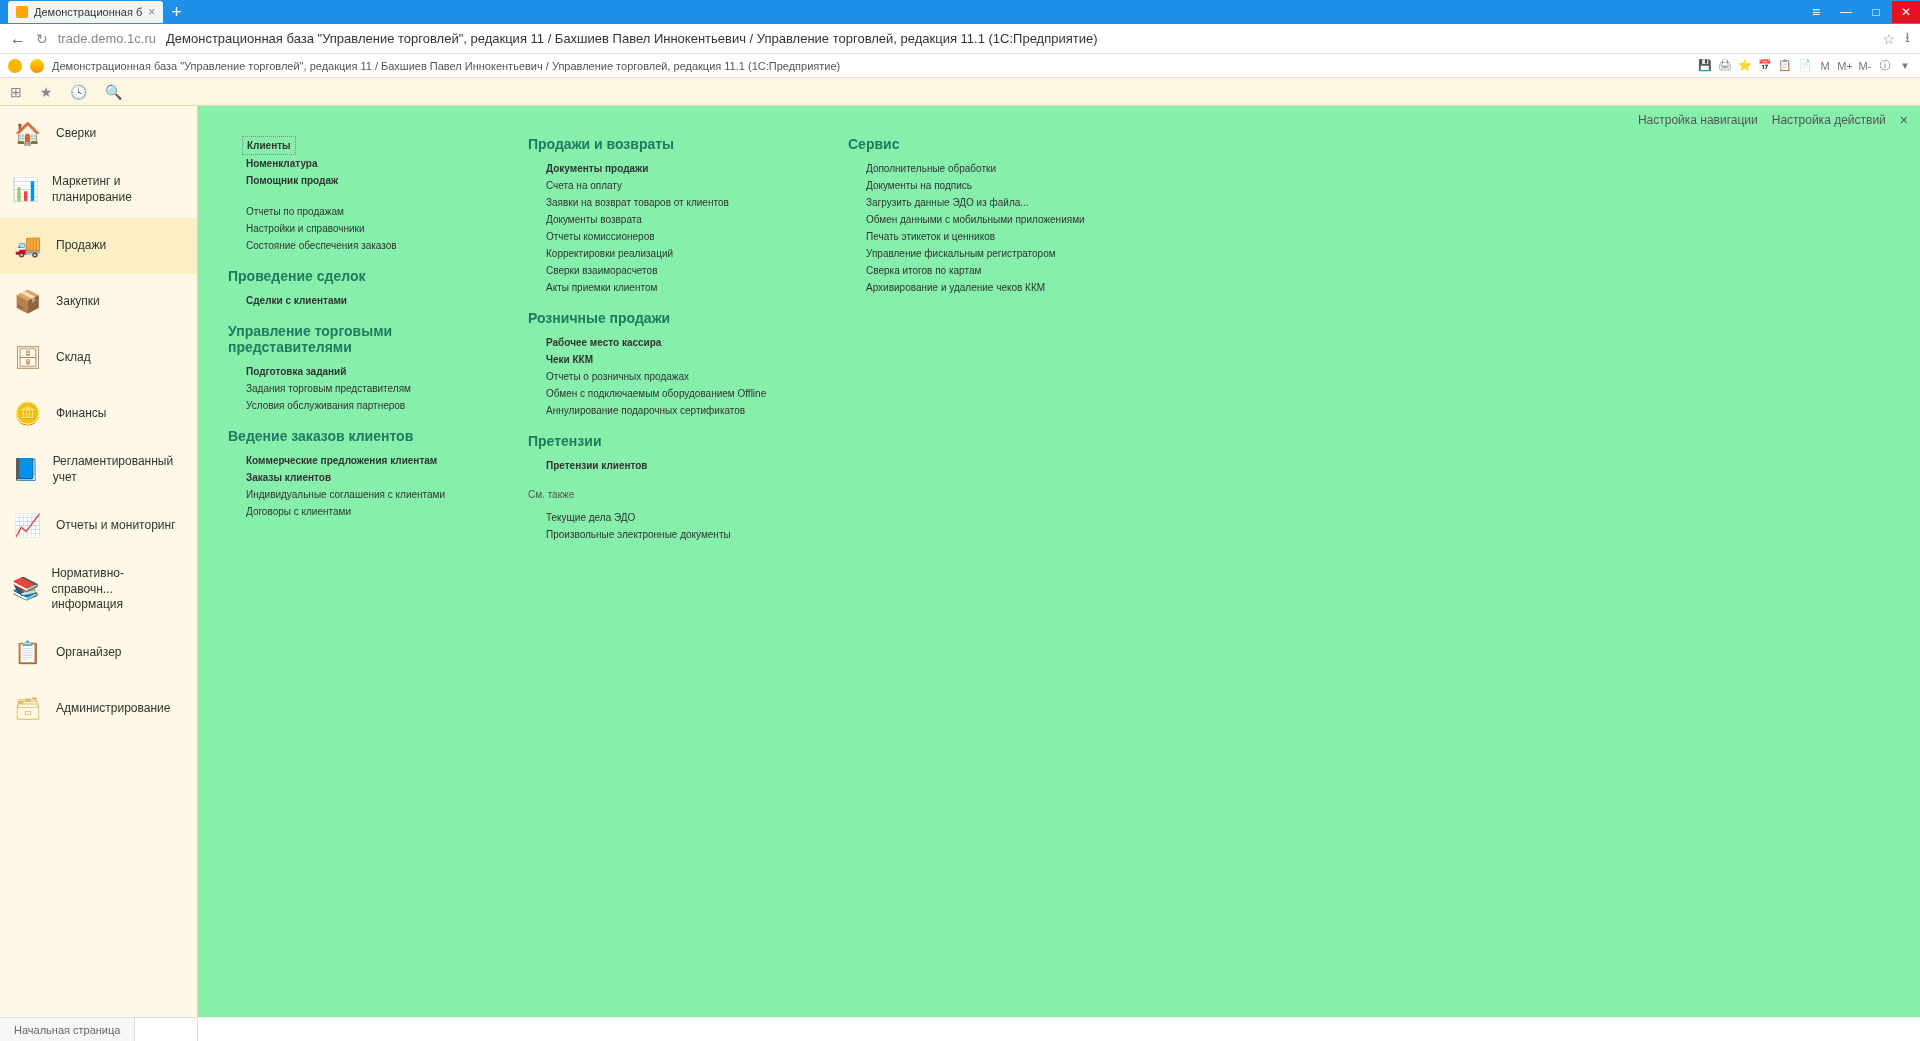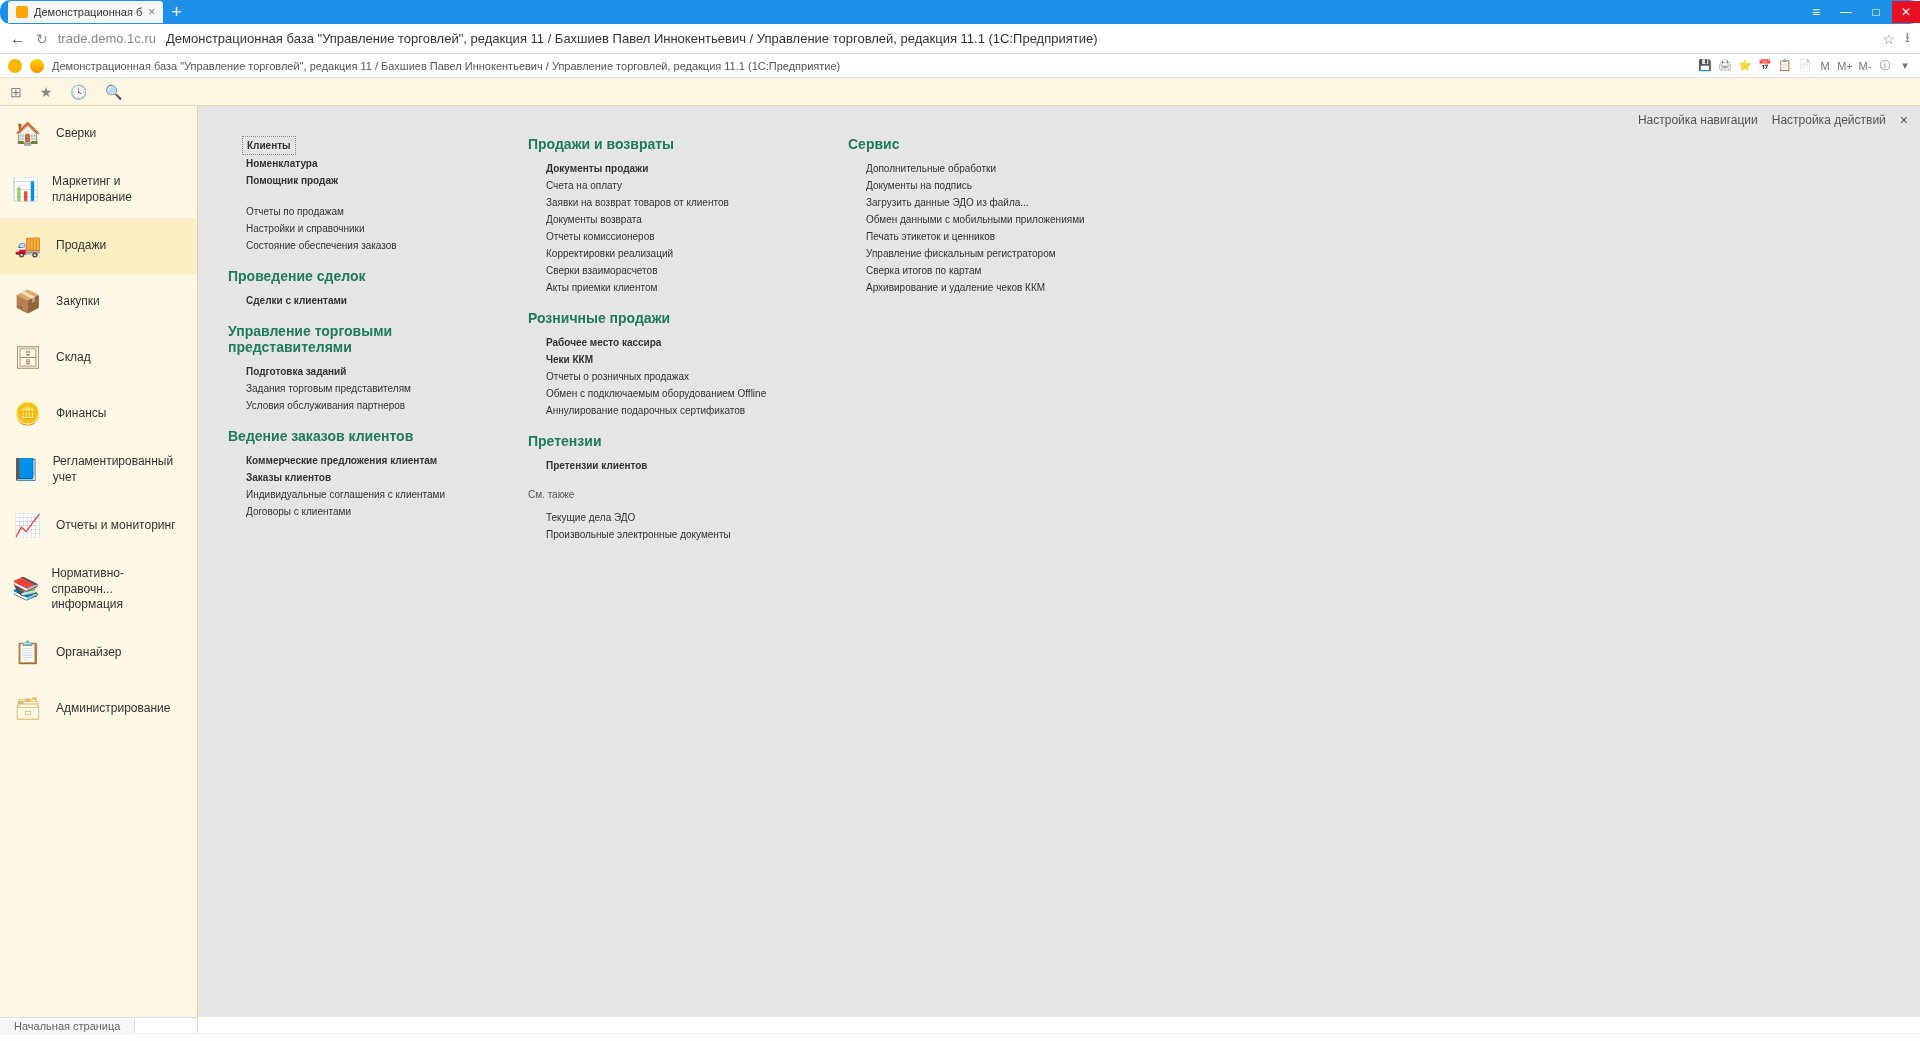--- a/index.html
+++ b/index.html
@@ -1,19 +1,19 @@
 <!DOCTYPE html>
 <html><head>
 <meta charset="utf-8">
 <style>
 * { margin: 0; padding: 0; box-sizing: border-box; font-family: Arial, sans-serif; }
 body { font-size: 13px; color: #333; overflow: hidden; }
 
 
-.browser-chrome { background: #1e90e8; height: 24px; display: flex; align-items: center; justify-content: space-between; border-radius: 10px; }
+.browser-chrome { background: #1e90e8; height: 24px; display: flex; align-items: center; justify-content: space-between; }
 .tabs-area { display: flex; align-items: center; height: 100%; }
 .browser-tab { background: #f5f5f5; height: 22px; margin-left: 8px; display: flex; align-items: center; padding: 0 8px; border-radius: 3px 3px 0 0; gap: 6px; font-size: 11px; min-width: 140px; }
 .browser-tab .fav { width: 12px; height: 12px; background: #ffa500; border-radius: 2px; }
 .browser-tab .close { color: #888; font-size: 12px; cursor: pointer; }
 .new-tab { color: #fff; font-size: 18px; padding: 0 8px; cursor: pointer; }
 .win-controls { display: flex; gap: 2px; }
 .win-btn { width: 28px; height: 22px; display: flex; align-items: center; justify-content: center; color: #fff; cursor: pointer; font-size: 12px; }
 .win-btn.close { background: #e81123; }
 .win-btn.menu { font-size: 14px; }
 
@@ -40,35 +40,35 @@
 
 
 .main-layout { display: flex; height: calc(100vh - 24px - 30px - 24px - 28px - 24px); }
 .sidebar { width: 198px; background: #fef8e6; border-right: 1px solid #e0d4a8; overflow-y: auto; }
 .sidebar-item { display: flex; align-items: center; padding: 12px 12px; gap: 12px; cursor: pointer; color: #333; }
 .sidebar-item.active { background: #fcefc3; }
 .sidebar-icon { width: 32px; height: 32px; display: flex; align-items: center; justify-content: center; font-size: 22px; }
 .sidebar-label { font-size: 12px; line-height: 1.3; }
 
 
-.content-wrap { flex: 1; background: #e5e5e5; position: relative; overflow-y: auto; }
+.content-wrap { flex: 1; background: #86efac; position: relative; overflow-y: auto; }
 .content-header { position: absolute; top: 6px; right: 12px; display: flex; gap: 14px; font-size: 12px; color: #555; align-items: center; }
 .content-header span { cursor: pointer; }
 .content-header .close-x { font-size: 14px; }
 .content-cols { display: flex; padding: 30px 30px 20px 30px; gap: 40px; }
 .col { display: flex; flex-direction: column; }
 .section-title { color: #1e7b5e; font-size: 14px; margin-top: 14px; margin-bottom: 8px; font-weight: bold; }
 .section-title.first { margin-top: 0; }
 .link-item { color: #333; font-size: 10px; padding: 3px 0 3px 18px; cursor: pointer; text-decoration: none; display: block; }
 .link-item.bold { font-weight: bold; }
 .link-item.selected { border: 1px dotted #888; padding-left: 4px; padding-right: 4px; margin-left: 14px; display: inline-block; }
 .link-item.plain-header { padding-left: 0; font-weight: normal; color: #555; cursor: default; }
 
 
-.footer-bar { height: 24px; display: flex; align-items: stretch; flex-direction: column; }
+.footer-bar { height: 24px; display: flex; align-items: stretch; }
 .footer-left { width: 198px; background: #fff; border-top: 1px solid #ddd; border-right: 1px solid #ddd; }
 .footer-tab { display: inline-flex; align-items: center; padding: 0 14px; height: 100%; background: #f7f7f7; border-right: 1px solid #ddd; font-size: 11px; color: #666; cursor: pointer; }
 .footer-right { flex: 1; background: #fefefe; border-top: 1px solid #eee; }
 
 
 .ic-home { color: #3b9; }
 .ic-chart { color: #e74; }
 .ic-sales { color: #e90; }
 .ic-buy { color: #c83; }
 .ic-store { color: #a86; }

